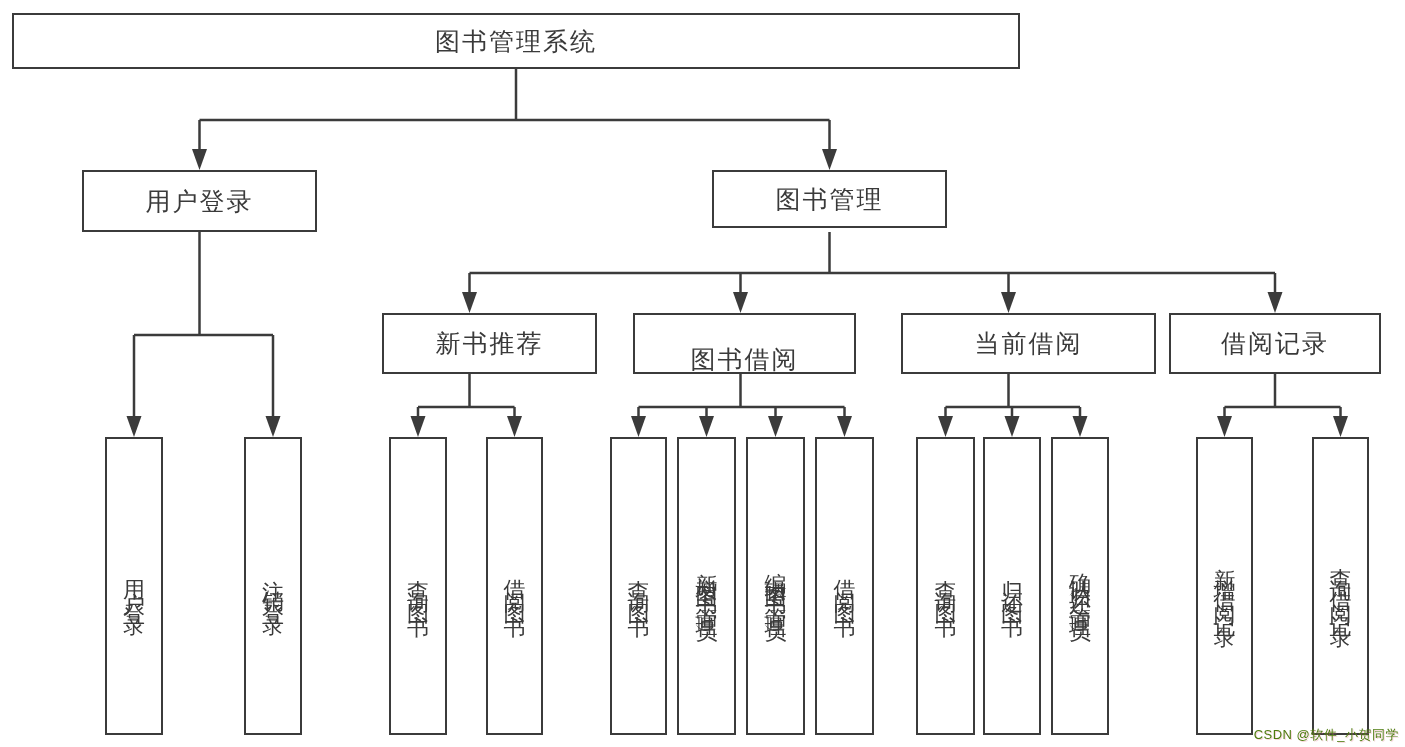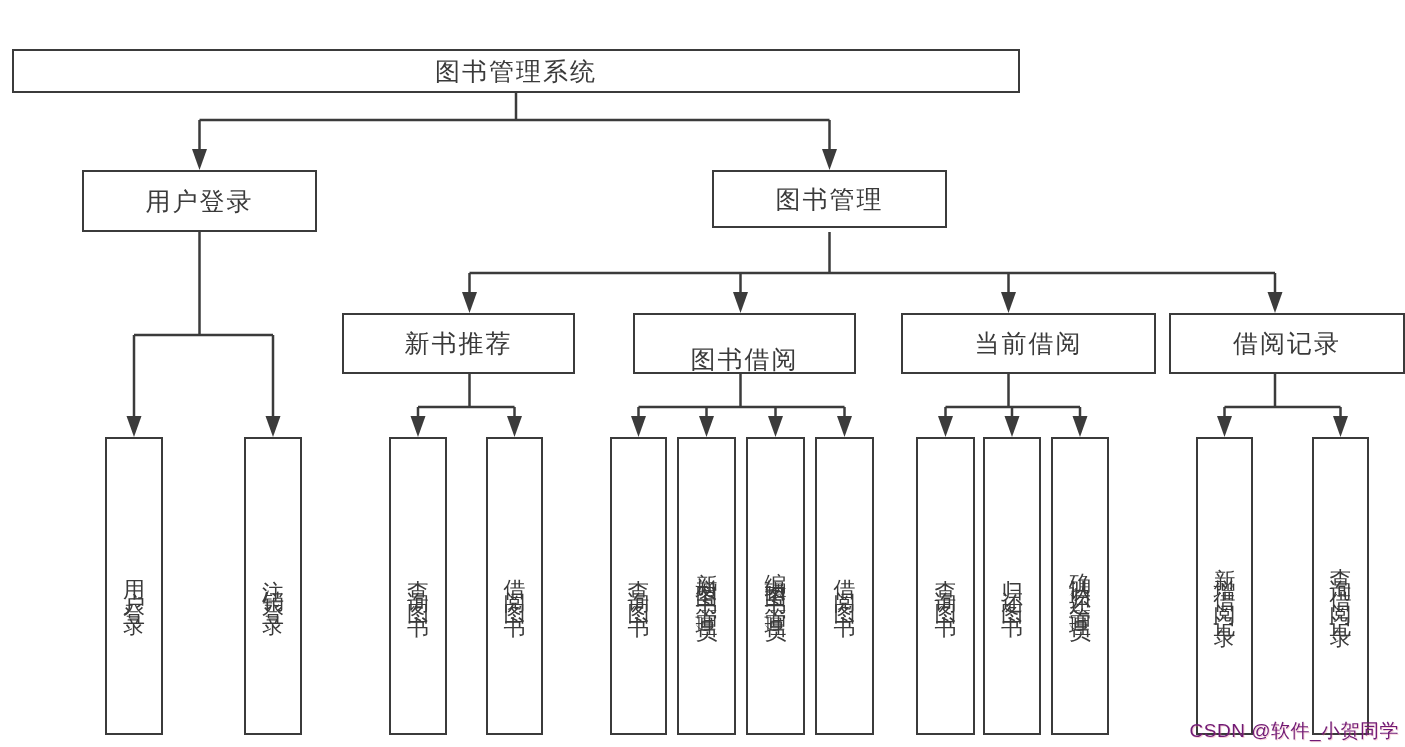--- a/index.html
+++ b/index.html
@@ -43,22 +43,22 @@
     letter-spacing: 12px;
     line-height: 1;
     white-space: nowrap;
   }
   .v-label.long { letter-spacing: 7px; }
   .watermark {
     position: absolute;
     right: 6px;
     bottom: 3px;
     z-index: 3;
-    font-size: 19px;
-    color: #701a75;
+    font-size: 13px;
+    color: #4d7c0f;
     letter-spacing: 0.5px;
     text-shadow: 1px 1px 0 rgba(236, 130, 150, 0.35);
     white-space: nowrap;
   }
   svg path { stroke: #3b3b3b; stroke-width: 2.5; fill: none; }
   svg polygon { fill: #3b3b3b; stroke: none; }
 </style>
 </head>
 <body>
 
@@ -126,41 +126,41 @@
     <g>
       <path d="M1275 374 V407"></path>
       <path d="M1224.5 407 H1340.5"></path>
       <path d="M1224.5 407 V418"></path>
       <path d="M1340.5 407 V418"></path>
       <polygon points="1217,416 1232,416 1224.5,437"></polygon>
       <polygon points="1333,416 1348,416 1340.5,437"></polygon>
     </g>
   </svg>
 
-  <div class="node" style="left:12px; top:13px; width:1008px; height:44px;margin-top:36px;">
+  <div class="node" style="left:12px; top:13px; width:1008px; height:56px;">
     <span class="h-label">图书管理系统</span>
   </div>
 
   <div class="node" style="left:82px; top:170px; width:235px; height:62px;">
     <span class="h-label">用户登录</span>
   </div>
   <div class="node" style="left:712px; top:170px; width:235px; height:58px;">
     <span class="h-label">图书管理</span>
   </div>
 
-  <div class="node" style="left:342px; top:313px; width:233px; height:61px;">
+  <div class="node" style="left:382px; top:313px; width:215px; height:61px;">
     <span class="h-label">新书推荐</span>
   </div>
   <div class="node" style="left:633px; top:313px; width:223px; height:61px;align-items:flex-end;">
     <span class="h-label">图书借阅</span>
   </div>
   <div class="node" style="left:901px; top:313px; width:255px; height:61px;">
     <span class="h-label">当前借阅</span>
   </div>
-  <div class="node" style="left:1169px; top:313px; width:236px; height:61px;">
+  <div class="node" style="left:1169px; top:313px; width:212px; height:61px;">
     <span class="h-label">借阅记录</span>
   </div>
 
   <div class="node" style="left:105px; top:437px; width:58px; height:298px;">
     <span class="v-label">用户登录</span>
   </div>
   <div class="node" style="left:244px; top:437px; width:58px; height:298px;">
     <span class="v-label">注销登录</span>
   </div>
 

